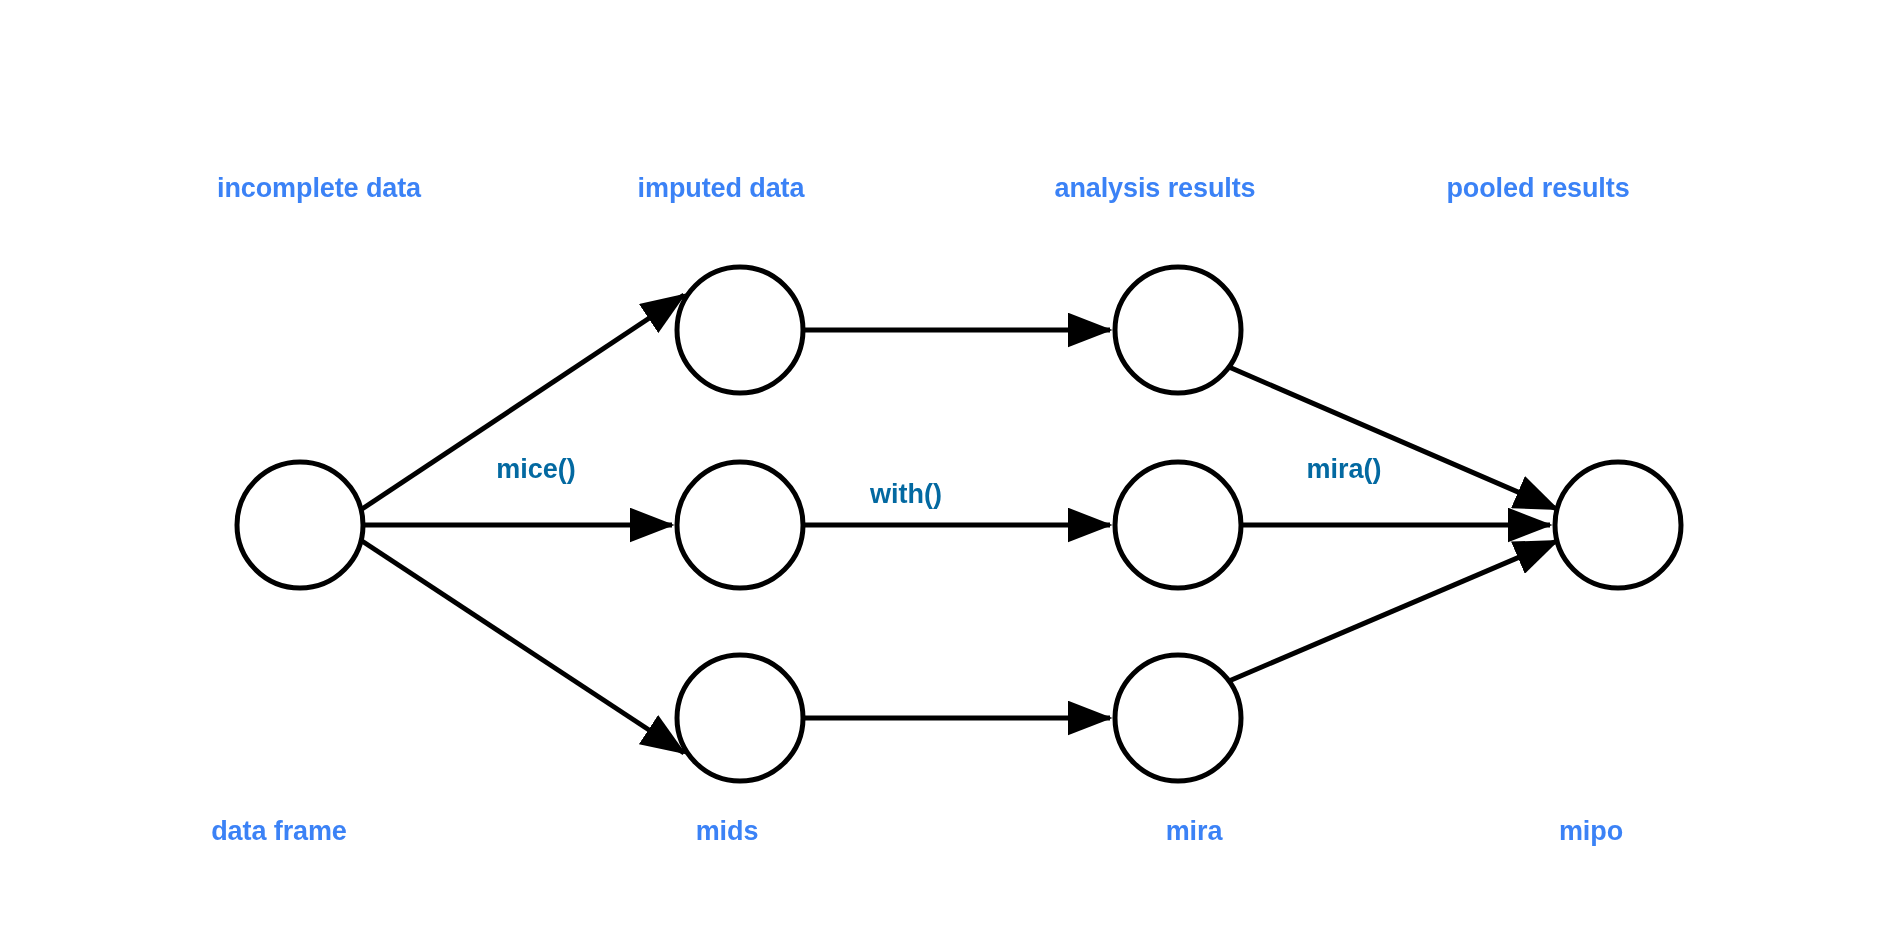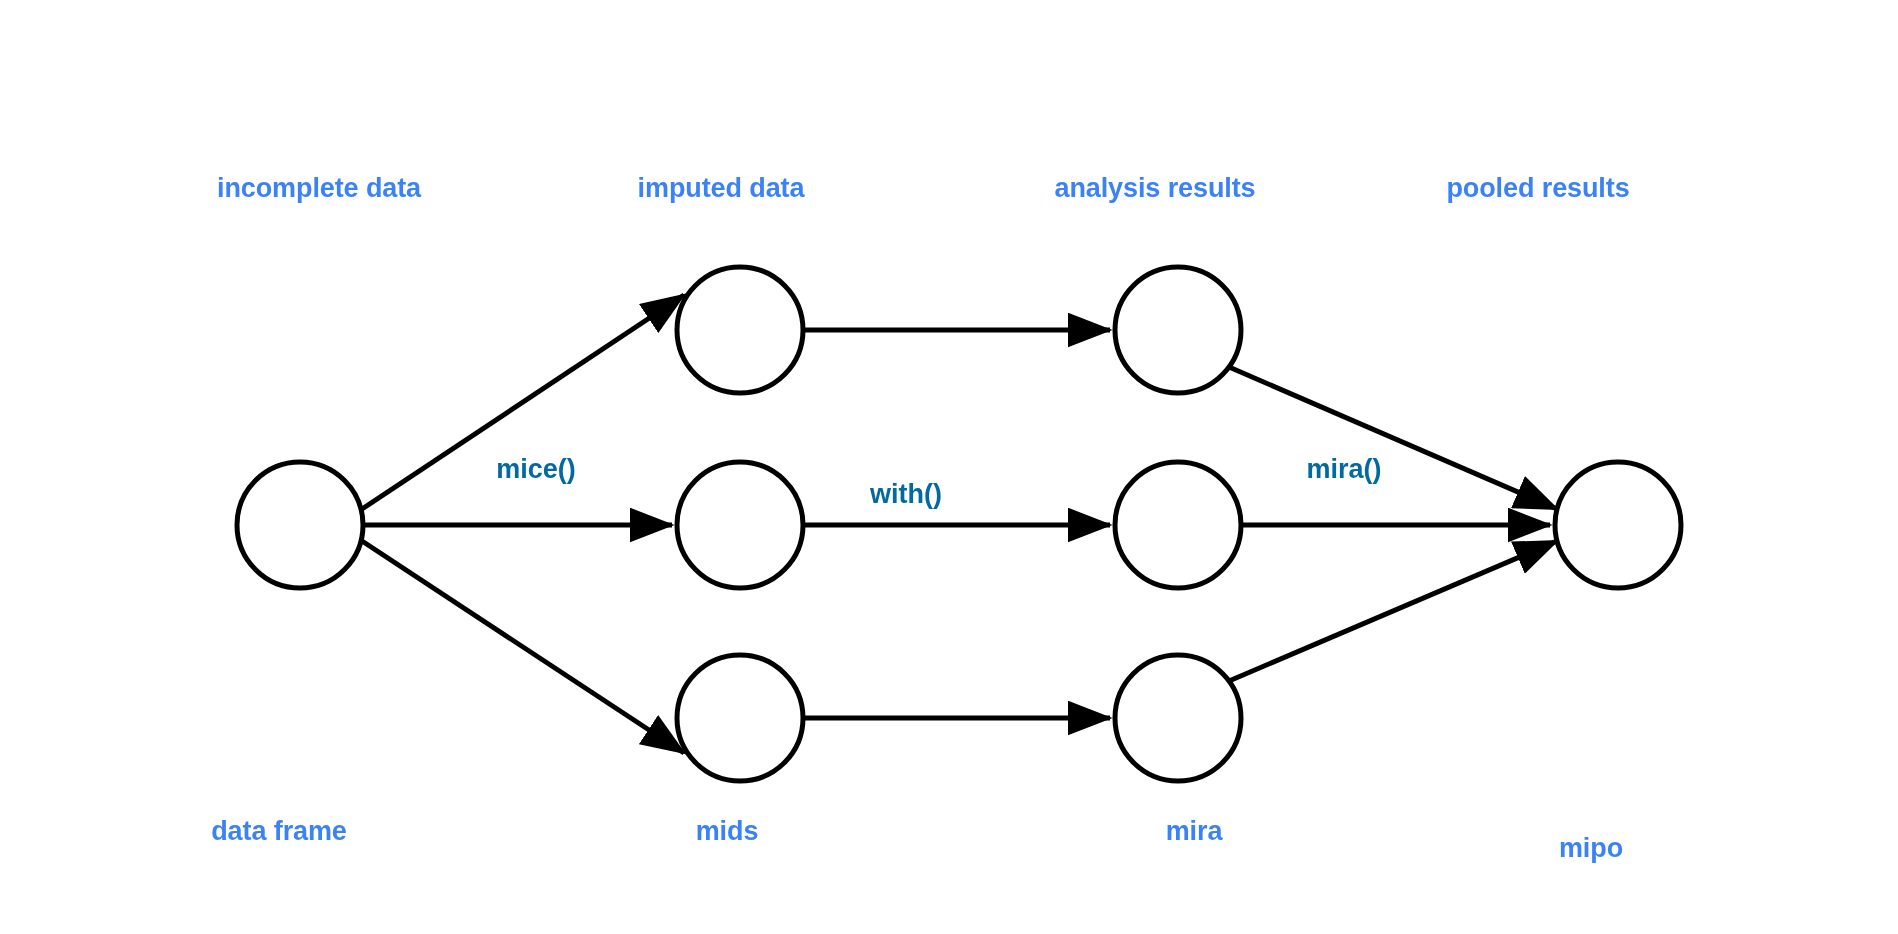--- a/index.html
+++ b/index.html
@@ -99,19 +99,19 @@
   </svg>
 
   <div class="label-text" style="left:319px; top:188px;">incomplete data</div>
   <div class="label-text" style="left:721px; top:188px;">imputed data</div>
   <div class="label-text" style="left:1155px; top:188px;text-align:right;">analysis results</div>
   <div class="label-text" style="left:1538px; top:188px;">pooled results</div>
 
   <div class="label-text" style="left:279px; top:831px;text-align:center;">data frame</div>
   <div class="label-text" style="left:727px; top:831px;">mids</div>
   <div class="label-text" style="left:1174px; top:831px;margin-left:20px;">mira</div>
-  <div class="label-text" style="left:1591px; top:848px;">mipo</div>
+  <div class="label-text" style="left:1591px; top:831px;">mipo</div>
 
   <div class="edge-label" style="left:536px; top:469px;">mice()</div>
   <div class="edge-label" style="left:906px; top:469px;margin-top:25px;">with()</div>
   <div class="edge-label" style="left:1344px; top:469px;">mira()</div>
 
 </div>
 
 </body></html>

